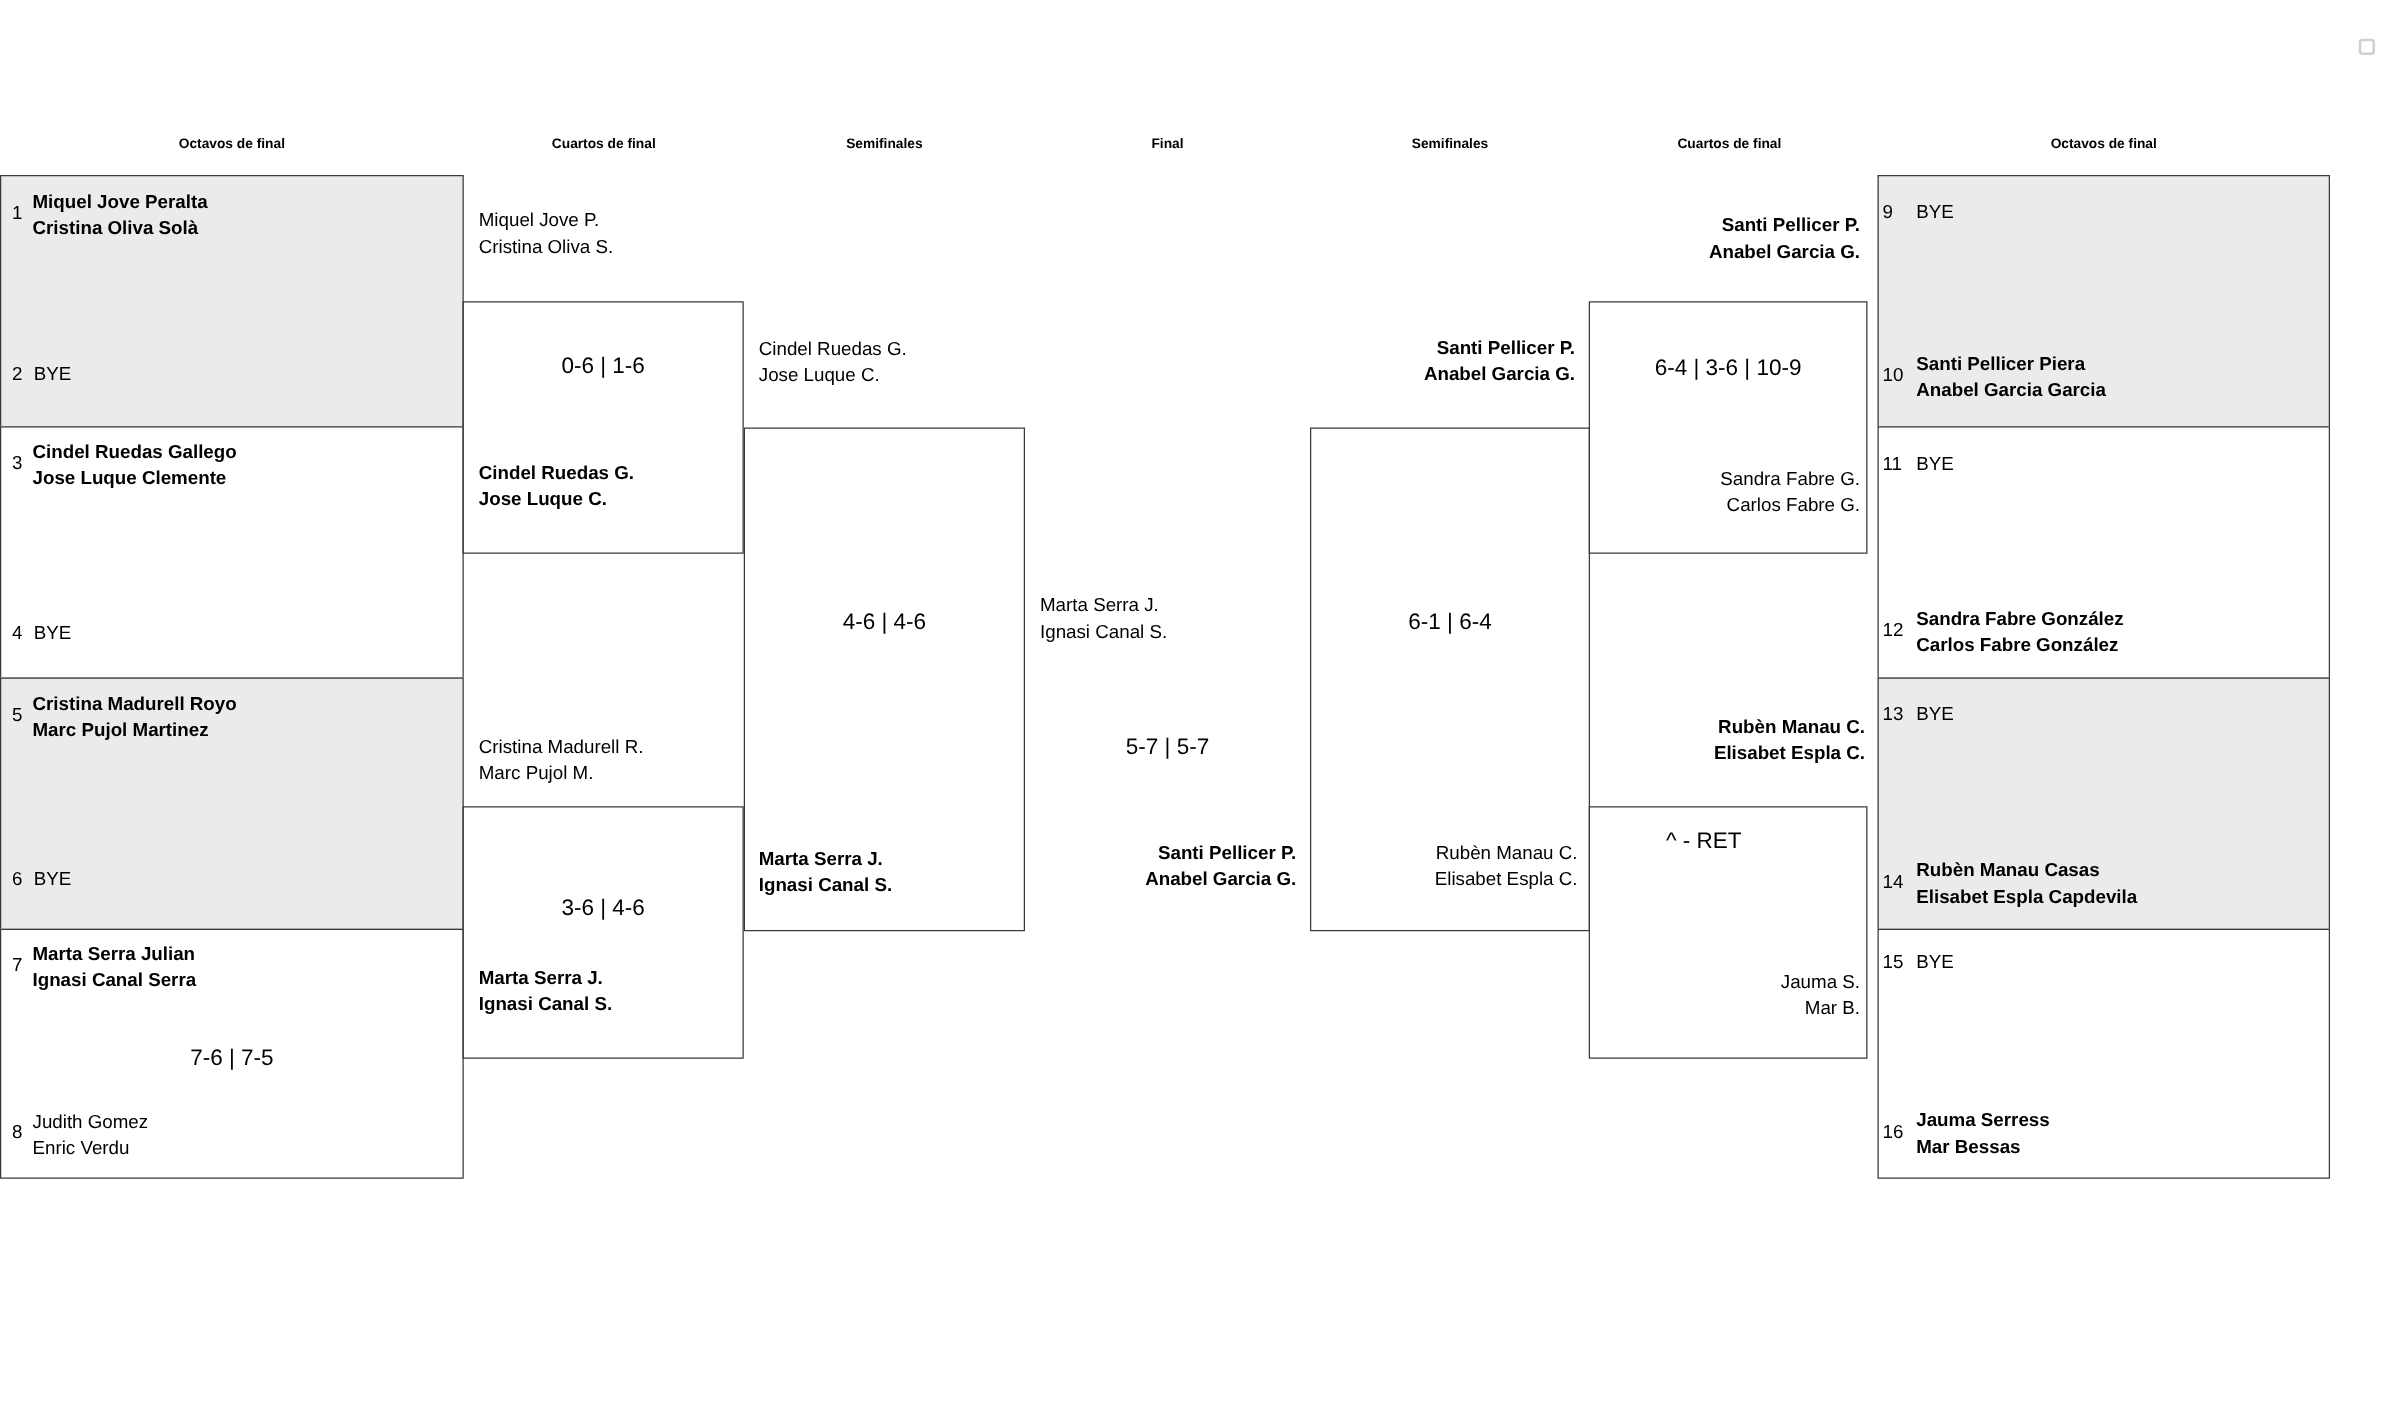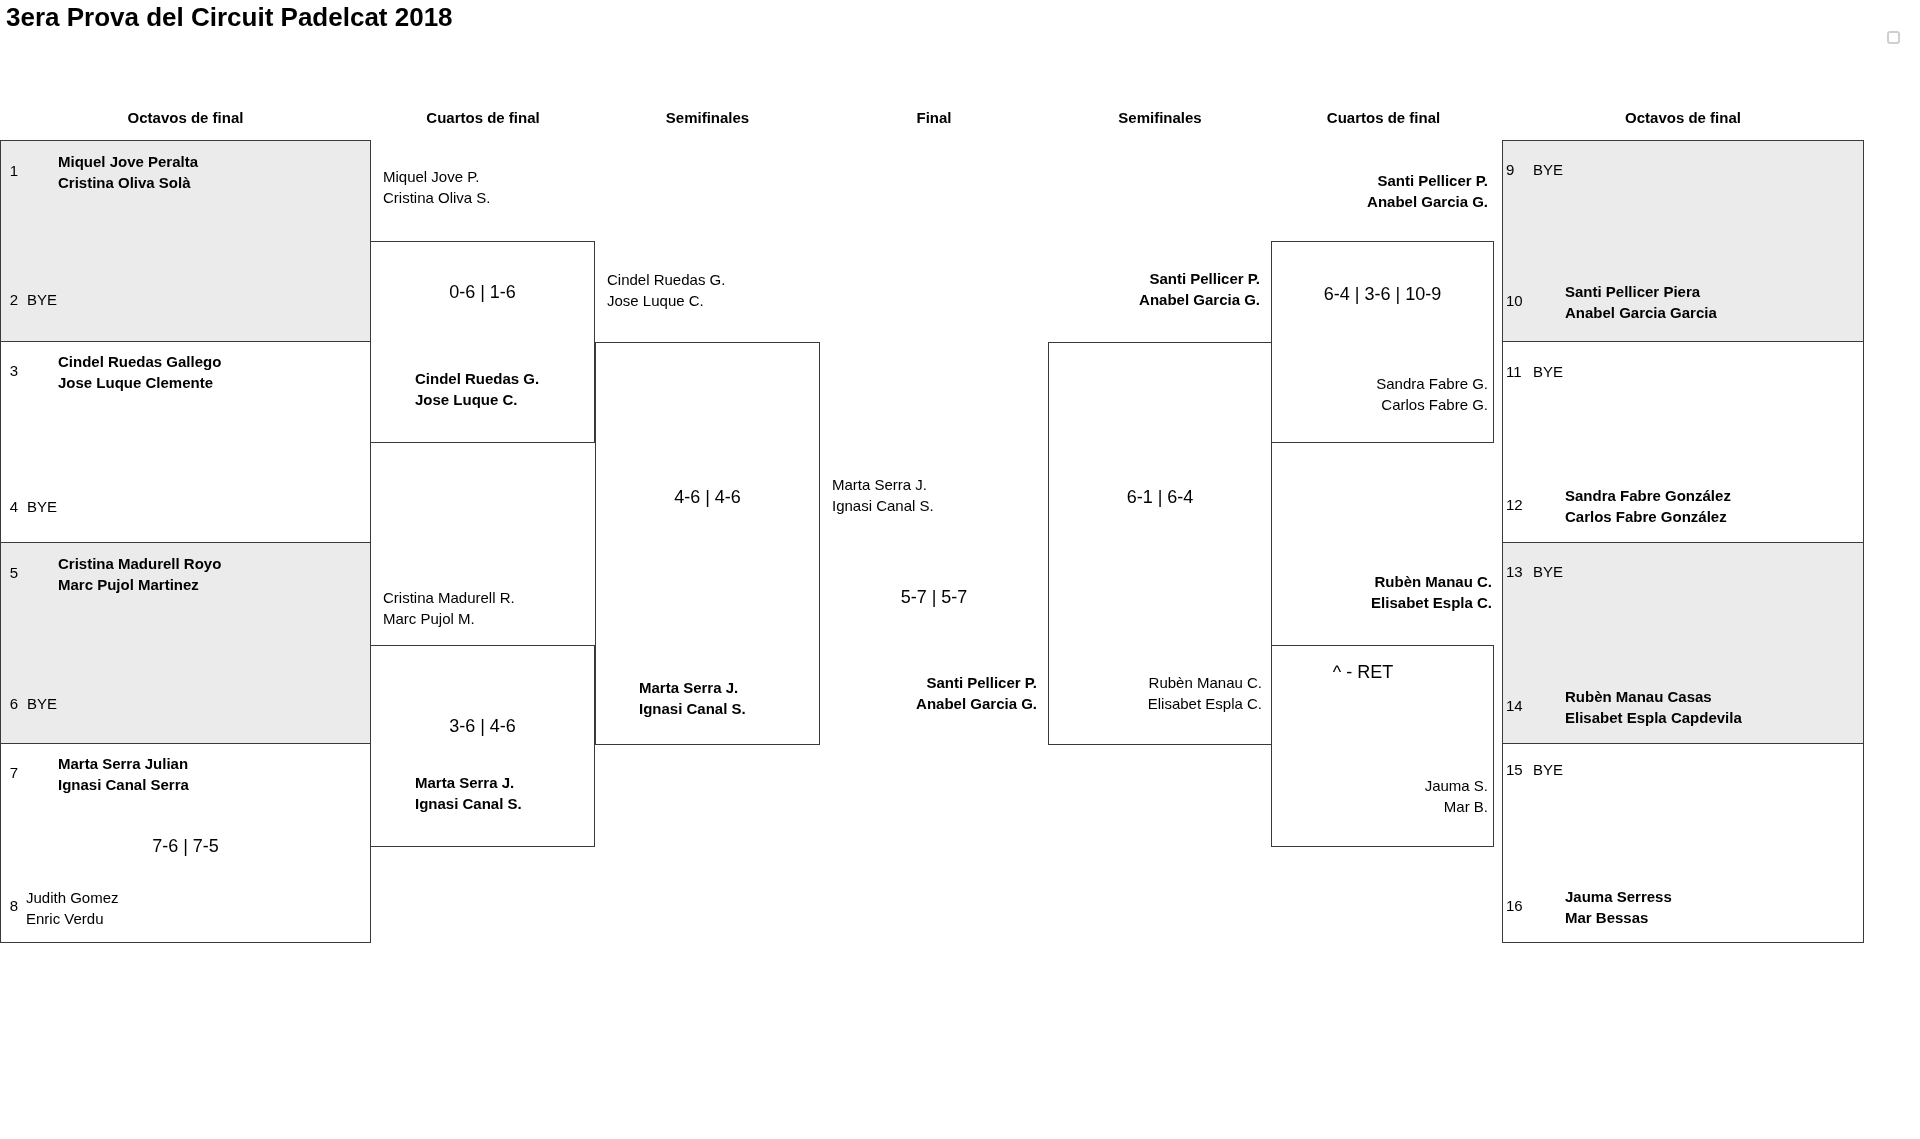--- a/index.html
+++ b/index.html
@@ -1,38 +1,37 @@
 <!DOCTYPE html>
 <html><head>
 <meta charset="utf-8">
 <style>
   html,body{margin:0;padding:0;background:#fff;}
   .canvas{position:relative;width:1920px;height:1139px;background:#fff;overflow:hidden;
           font-family:"Liberation Sans",sans-serif;color:#000;}
   .abs{position:absolute;}
   .title-line{font-size:26px;font-weight:bold;line-height:31px;white-space:nowrap;}
-  .rh{font-size:15px;font-weight:bold;text-align:center;white-space:nowrap;}
+  .rh{font-size:11px;font-weight:bold;text-align:center;white-space:nowrap;}
   .blk{box-sizing:border-box;border:1px solid #3a3a3a;}
   .g{background:#ebebeb;}
   .w{background:#ffffff;}
   .mb{box-sizing:border-box;border:1px solid #3a3a3a;background:transparent;}
   .t{font-size:15px;line-height:21px;white-space:nowrap;}
-  .b{font-weight:bold;margin-left:32px;}
+  .b{font-weight:bold;}
   .r{text-align:right;}
   .sc{font-size:18px;text-align:center;white-space:nowrap;}
   .n{font-size:15px;line-height:16px;}
   .nl{width:18px;text-align:right;}
   .corner{box-sizing:border-box;width:13px;height:13px;border:2px solid #cfcfcf;border-radius:3px;}
 </style>
 </head>
 <body>
 
 <div class="canvas">
 
-  <div class="abs title-line" style="left:6px;top:2px;">3era Prova del Circuit Padelcat 2018</div>
 
   <div class="abs corner" style="left:1887px;top:31px;"></div>
 
   <div class="abs rh" style="left:0px;top:109px;width:371px;">Octavos de final</div>
   <div class="abs rh" style="left:371px;top:109px;width:224px;">Cuartos de final</div>
   <div class="abs rh" style="left:595px;top:109px;width:225px;">Semifinales</div>
   <div class="abs rh" style="left:820px;top:109px;width:228px;">Final</div>
   <div class="abs rh" style="left:1048px;top:109px;width:224px;">Semifinales</div>
   <div class="abs rh" style="left:1272px;top:109px;width:223px;">Cuartos de final</div>
   <div class="abs rh" style="left:1502px;top:109px;width:362px;">Octavos de final</div>

